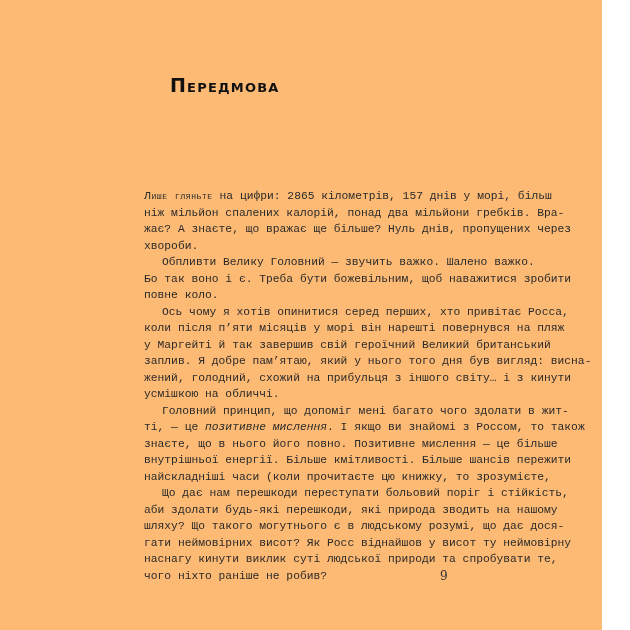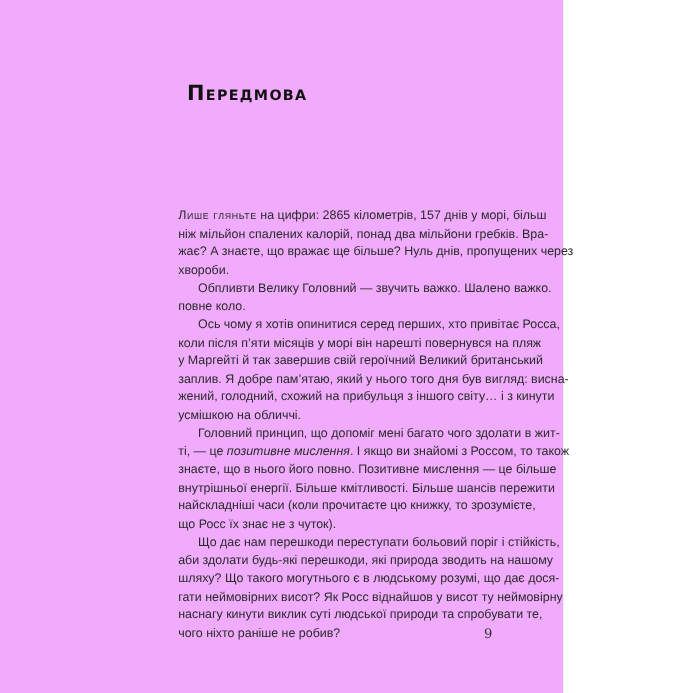--- a/index.html
+++ b/index.html
@@ -1,26 +1,26 @@
 <!DOCTYPE html>
 <html><head>
 <meta charset="utf-8">
 <style>
   html, body { margin: 0; padding: 0; background: #ffffff; }
   body { width: 630px; height: 630px; position: relative; overflow: hidden; }
-  .page { position: absolute; left: 0; top: 0; width: 512px; height: 630px; background: #f0abfc; }
+  .page { position: absolute; left: 0; top: 0; width: 602px; height: 630px; background: #fdba74; }
   .title {
     position: absolute; left: 170px; top: 74px;
     font-family: "DejaVu Sans", sans-serif; font-weight: bold;
     font-size: 19px; letter-spacing: 1.2px; color: #111;
     font-variant: small-caps;
   }
   .body-text {
-    position: absolute; left: 162px; top: 188px; width: 322px;
-    font-family: Liberation Sans, sans-serif; font-size: 11.3px; line-height: 16.5px;
+    position: absolute; left: 144px; top: 188px; width: 322px;
+    font-family: Liberation Mono, monospace; font-size: 11.3px; line-height: 16.5px;
     color: #2a2a2a; text-align: justify;
   }
   .line { display: block; white-space: nowrap; text-align-last: justify; text-align: justify; }
   .line.last { text-align-last: left; }
   .indent { padding-left: 18px; }
   .sc { font-variant: small-caps; letter-spacing: 0.6px; }
   .it { font-style: italic; }
   .page-number {
     position: absolute; left: 440px; top: 569px;
     font-family: "DejaVu Serif", serif; font-size: 12px; color: #333;
@@ -36,39 +36,39 @@
 
     <div>
       <span class="line"><span class="sc">Лише гляньте</span><span> на цифри: 2865 кілометрів, 157 днів у морі, більш</span></span>
       <span class="line">ніж мільйон спалених калорій, понад два мільйони гребків. Вра-</span>
       <span class="line">жає? А знаєте, що вражає ще більше? Нуль днів, пропущених через</span>
       <span class="line last">хвороби.</span>
     </div>
 
     <div>
       <span class="line indent">Обпливти Велику Головний — звучить важко. Шалено важко.</span>
+      <span class="line">Бо так воно і є. Треба бути божевільним, щоб наважитися зробити</span>
       <span class="line last">повне коло.</span>
     </div>
 
     <div>
       <span class="line indent">Ось чому я хотів опинитися серед перших, хто привітає Росса,</span>
       <span class="line">коли після п’яти місяців у морі він нарешті повернувся на пляж</span>
       <span class="line">у Маргейті й так завершив свій героїчний Великий британський</span>
       <span class="line">заплив. Я добре пам’ятаю, який у нього того дня був вигляд: висна-</span>
       <span class="line">жений, голодний, схожий на прибульця з іншого світу… і з кинути</span>
       <span class="line last">усмішкою на обличчі.</span>
     </div>
 
     <div>
       <span class="line indent">Головний принцип, що допоміг мені багато чого здолати в жит-</span>
       <span class="line"><span>ті, — це </span><span class="it">позитивне мислення</span><span>. І якщо ви знайомі з Россом, то також</span></span>
       <span class="line">знаєте, що в нього його повно. Позитивне мислення — це більше</span>
       <span class="line">внутрішньої енергії. Більше кмітливості. Більше шансів пережити</span>
       <span class="line">найскладніші часи (коли прочитаєте цю книжку, то зрозумієте,</span>
-      <span class="line last">що Росс їх знає не з чуток).</span>
     </div>
 
     <div>
       <span class="line indent">Що дає нам перешкоди переступати больовий поріг і стійкість,</span>
       <span class="line">аби здолати будь-які перешкоди, які природа зводить на нашому</span>
       <span class="line">шляху? Що такого могутнього є в людському розумі, що дає дося-</span>
       <span class="line">гати неймовірних висот? Як Росс віднайшов у висот ту неймовірну</span>
       <span class="line">наснагу кинути виклик суті людської природи та спробувати те,</span>
       <span class="line last">чого ніхто раніше не робив?</span>
     </div>

